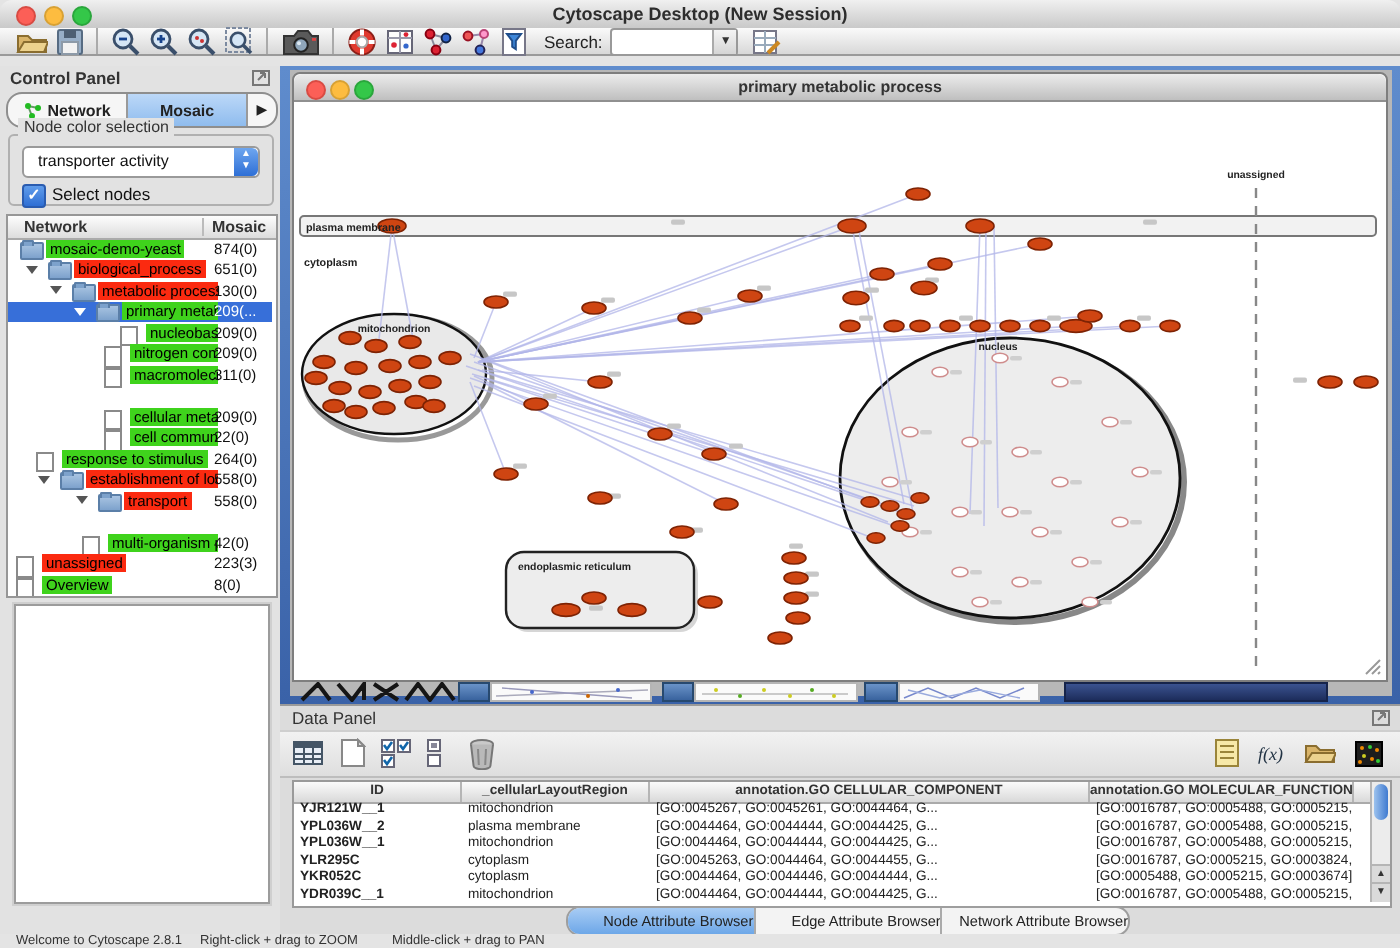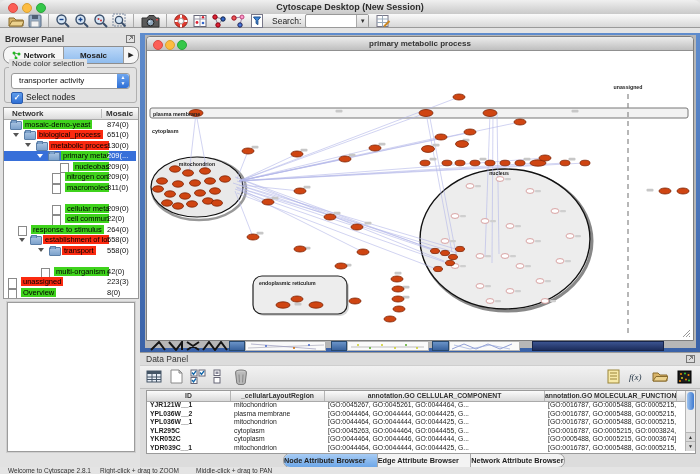--- a/index.html
+++ b/index.html
@@ -95,21 +95,21 @@
   .dt-cell{position:absolute;top:0;height:8.6px;line-height:8.8px;font-size:6.8px;color:#222;
     overflow:hidden;white-space:nowrap;padding-left:3px;box-sizing:border-box;}
   .dt-cell.id{font-weight:bold;}
   .vsb{position:absolute;right:0;top:0;width:9px;height:60px;background:#ececec;border-left:1px solid #b5b5b5;}
   .vsb-thumb{position:absolute;left:1px;top:1px;width:7px;height:18px;border-radius:4px;
     background:linear-gradient(90deg,#9cc2ee,#3f7ad0);}
   .vsb-btn{position:absolute;left:0;width:9px;height:9px;background:#dadada;border-top:1px solid #b5b5b5;
     font-size:5px;text-align:center;line-height:9px;color:#333;}
   .dp-tabs{left:143px;top:100px;width:280px;height:13px;display:flex;background:#f3f3f3;
     border:1px solid #9e9e9e;border-radius:7px;overflow:hidden;}
-  .dp-tab{flex:1;font-size:7.3px;font-weight:bold;color:#222;text-align:left;line-height:13px;
+  .dp-tab{flex:1;font-size:7.3px;font-weight:normal;color:#222;text-align:right;line-height:13px;
     border-right:1px solid #aaa;white-space:nowrap;overflow:hidden;}
   .dp-tab:last-child{border-right:none;}
   .dp-tab.active{background:linear-gradient(#a8ccf4,#6da7e8);}
   
   .statusbar{left:0;top:467px;width:700px;height:7px;background:#e4e4e4;font-size:6.5px;color:#333;}
   .st{position:absolute;top:0;line-height:7px;white-space:nowrap;}
   svg{display:block;}
 </style>
 </head>
 <body>
@@ -230,21 +230,21 @@
           <rect x="2" y="2.5" width="11" height="11" fill="#fff" stroke="#778"></rect>
           <line x1="2" y1="6" x2="13" y2="6" stroke="#9ab"></line>
           <line x1="2" y1="9.5" x2="13" y2="9.5" stroke="#9ab"></line>
           <line x1="7.5" y1="2.5" x2="7.5" y2="13.5" stroke="#9ab"></line>
           <line x1="9" y1="13.5" x2="14.5" y2="8" stroke="#c82" stroke-width="2"></line>
         </svg>
     </div>
   </div>
 
   <div class="abs cpanel">
-    <div class="abs cp-title">Browser Panel</div>
+    <div class="abs cp-title">Control Panel</div>
     <div class="abs floatico" style="left:126px;top:2px;">
       <svg width="9" height="8">
           <rect x="0.5" y="0.5" width="8" height="7" fill="none" stroke="#777"></rect>
           <path d="M3,5 L6.5,1.5 M6.5,1.5 h-2.5 M6.5,1.5 v2.5" stroke="#777"></path>
         </svg>
     </div>
     <div class="abs cp-tabs">
       <div class="cp-tab">
         <svg width="9" height="9">
             <line x1="2" y1="2" x2="7" y2="3" stroke="#696"></line>

